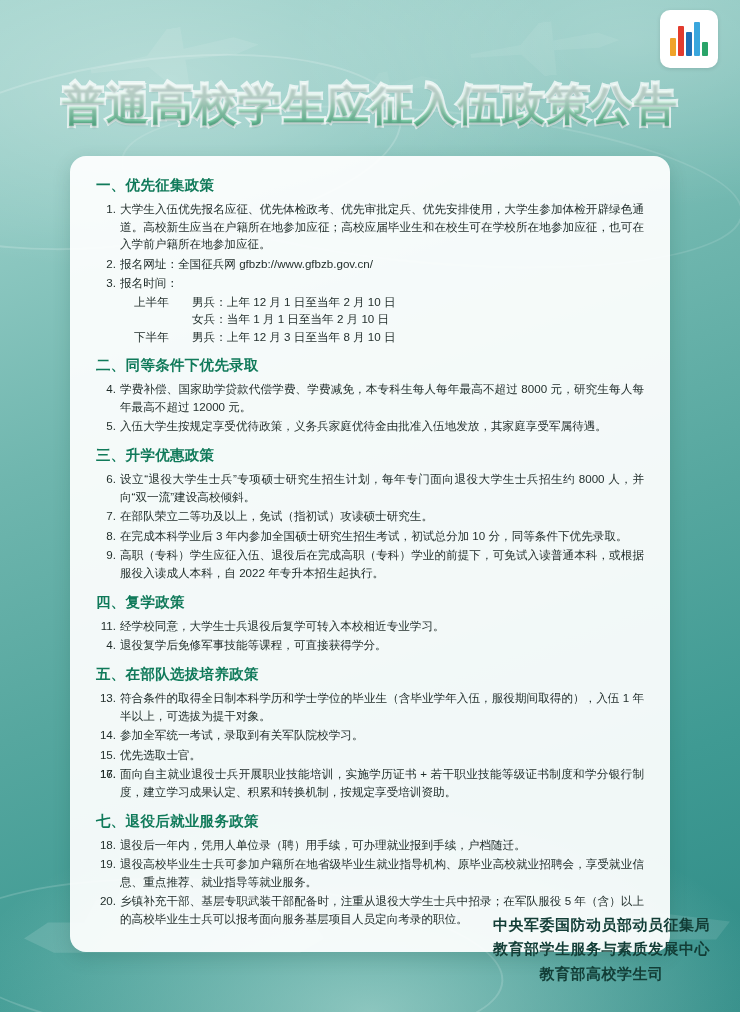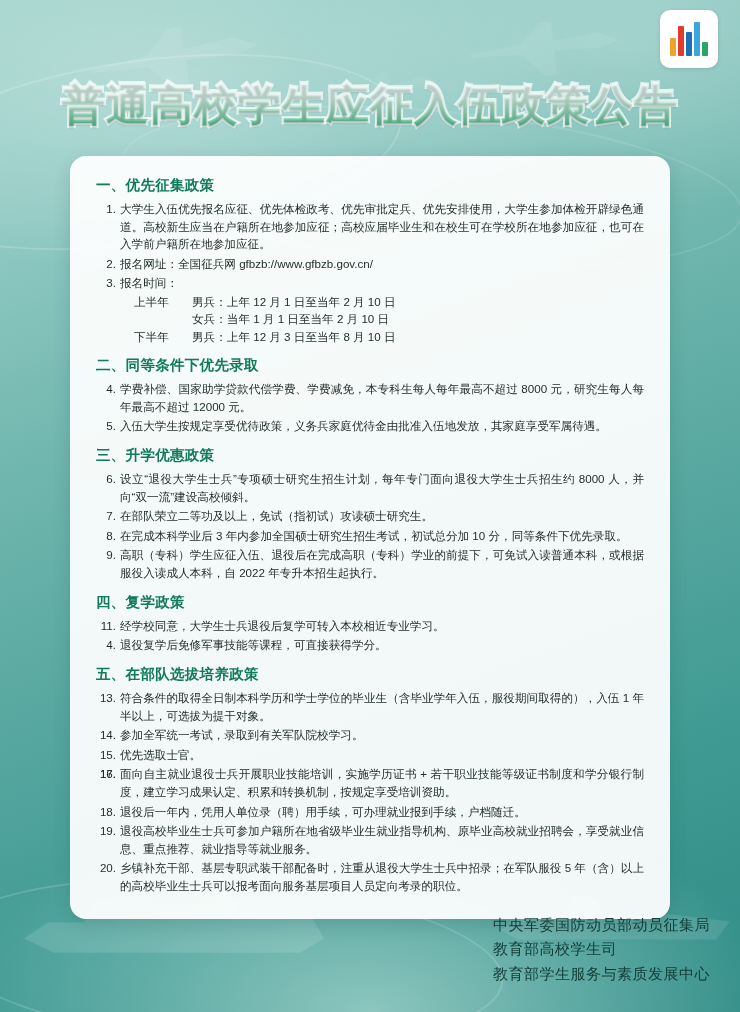--- a/index.html
+++ b/index.html
@@ -199,23 +199,23 @@
   .sub-line .lbl2 {
     display: inline-block;
     min-width: 34px;
   }
 
   
   .footer {
     position: absolute;
     right: 30px;
     bottom: 26px;
-    text-align: left;
+    text-align: center;
     color: #123d36;
-    font-weight: normal;
+    font-weight: bold;
     font-size: 15px;
     line-height: 1.62;
     letter-spacing: .5px;
   }
 </style>
 </head>
 <body>
 
 <div class="poster">
 
@@ -278,26 +278,27 @@
       <div class="sec-head">五、在部队选拔培养政策</div>
       <ol class="items">
         <li class="item"><span class="num">13.</span><span>符合条件的取得全日制本科学历和学士学位的毕业生（含毕业学年入伍，服役期间取得的），入伍 1 年半以上，可选拔为提干对象。</span></li>
         <li class="item"><span class="num">14.</span><span>参加全军统一考试，录取到有关军队院校学习。</span></li>
         <li class="item"><span class="num">15.</span><span>优先选取士官。</span></li>
         <li class="item"><span class="num">16.</span></li>
       </ol>
       <ol class="items">
         <li class="item"><span class="num">17.</span><span>面向自主就业退役士兵开展职业技能培训，实施学历证书 + 若干职业技能等级证书制度和学分银行制度，建立学习成果认定、积累和转换机制，按规定享受培训资助。</span></li>
       </ol>
+      <div class="sec-head">七、退役后就业服务政策</div>
       <ol class="items">
         <li class="item"><span class="num">18.</span><span>退役后一年内，凭用人单位录（聘）用手续，可办理就业报到手续，户档随迁。</span></li>
         <li class="item"><span class="num">19.</span><span>退役高校毕业生士兵可参加户籍所在地省级毕业生就业指导机构、原毕业高校就业招聘会，享受就业信息、重点推荐、就业指导等就业服务。</span></li>
         <li class="item"><span class="num">20.</span><span>乡镇补充干部、基层专职武装干部配备时，注重从退役大学生士兵中招录；在军队服役 5 年（含）以上的高校毕业生士兵可以报考面向服务基层项目人员定向考录的职位。</span></li>
       </ol>
     </div>
 
   <div class="footer" id="footer">
       <div>中央军委国防动员部动员征集局</div>
+      <div>教育部学生服务与素质发展中心</div>
       <div>教育部高校学生司</div>
-      <div>教育部学生服务与素质发展中心</div>
     </div>
 
 </div>
 
 </body></html>

